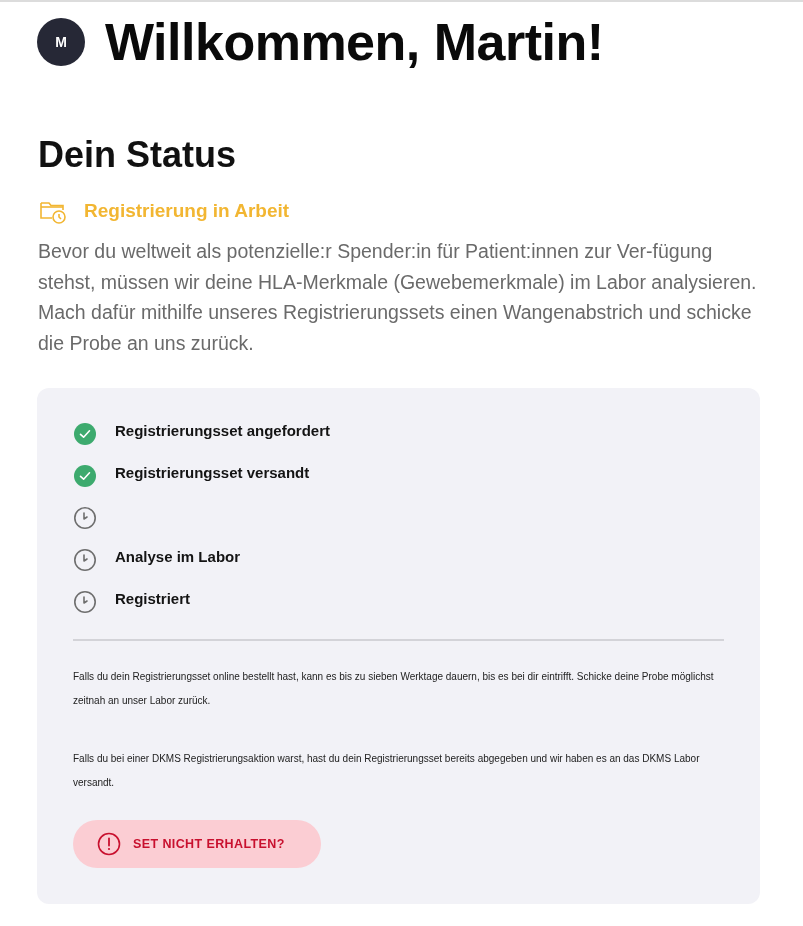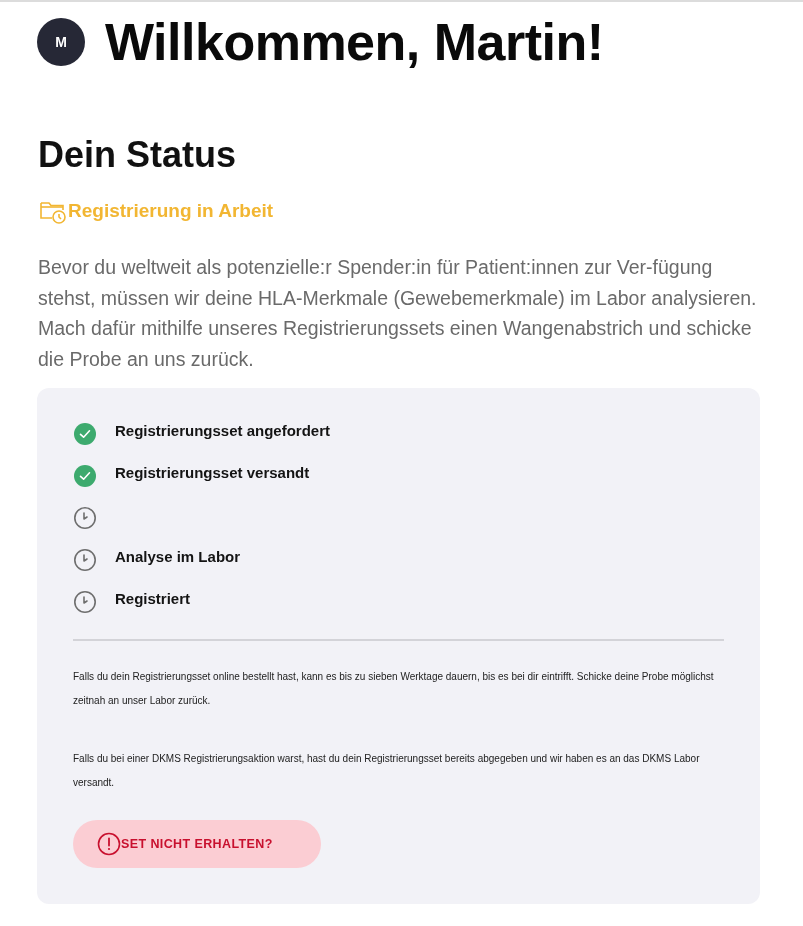--- a/index.html
+++ b/index.html
@@ -9,40 +9,40 @@
 
     .header { position: absolute; left: 37px; top: 14px; display: flex; align-items: center; }
     .avatar { width: 48px; height: 48px; border-radius: 50%; background: #262836; color: #ffffff;
       display: flex; align-items: center; justify-content: center; font-size: 14px; font-weight: bold; }
     .title { margin-left: 20px; font-size: 52px; font-weight: bold; color: #0a0a0a; letter-spacing: -0.5px; line-height: 56px; text-align: right; }
 
     .section-title { position: absolute; left: 38px; top: 134px; font-size: 36px; font-weight: bold; color: #111; text-align: center; }
 
     .status-row { position: absolute; left: 38px; top: 196px; display: flex; align-items: center; }
     .status-icon { width: 30px; height: 30px; }
-    .status-label { margin-left: 0; font-size: 19px; font-weight: bold; color: #f2b632; text-align: right; }
+    .status-label { margin-left: 16px; font-size: 19px; font-weight: bold; color: #f2b632; text-align: right; }
 
-    .intro { position: absolute; left: 38px; top: 252px; width: 730px; font-size: 19.5px; line-height: 30.5px; color: #6a6a6a; }
+    .intro { position: absolute; left: 38px; top: 236px; width: 730px; font-size: 19.5px; line-height: 30.5px; color: #6a6a6a; }
 
     .card { position: absolute; left: 37px; top: 388px; width: 723px; height: 516px; background: #f2f2f7; border-radius: 12px; }
     .steps { position: absolute; left: 36px; top: 34px; }
     .step { display: flex; align-items: flex-start; height: 42px; }
     .step-icon { width: 24px; height: 24px; flex: 0 0 24px; }
     .step-label { margin-left: 18px; font-size: 15px; font-weight: bold; color: #141414; }
 
     .divider { position: absolute; left: 36px; top: 251px; width: 651px; height: 2px; background: #d3d3d8; }
 
     .note { position: absolute; left: 36px; width: 660px; font-size: 10px; line-height: 24px; color: #222; }
     .note1 { top: 277px; }
     .note2 { top: 359px; }
 
     .alert-btn { position: absolute; left: 36px; top: 432px; width: 248px; height: 48px; border-radius: 24px;
       background: #fbcdd3; display: flex; align-items: center; padding-left: 24px; cursor: pointer; border: none; }
     .alert-icon { width: 24px; height: 24px; }
-    .alert-label { font-size: 12.5px; font-weight: bold; color: #c8102e; letter-spacing: 0.4px; }
+    .alert-label { margin-left: 12px; font-size: 12.5px; font-weight: bold; color: #c8102e; letter-spacing: 0.4px; }
   </style>
 </head>
 <body>
 
 <div class="topline"></div>
 
 <div class="header">
   <div class="avatar">
     <span>M</span>
   </div>

